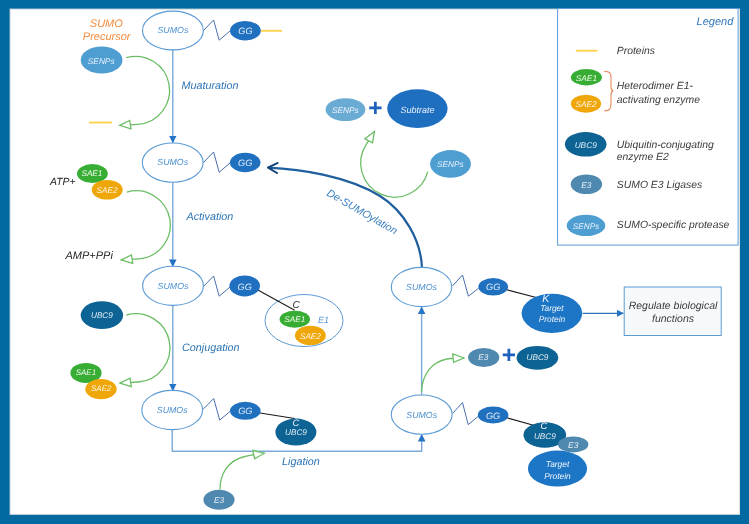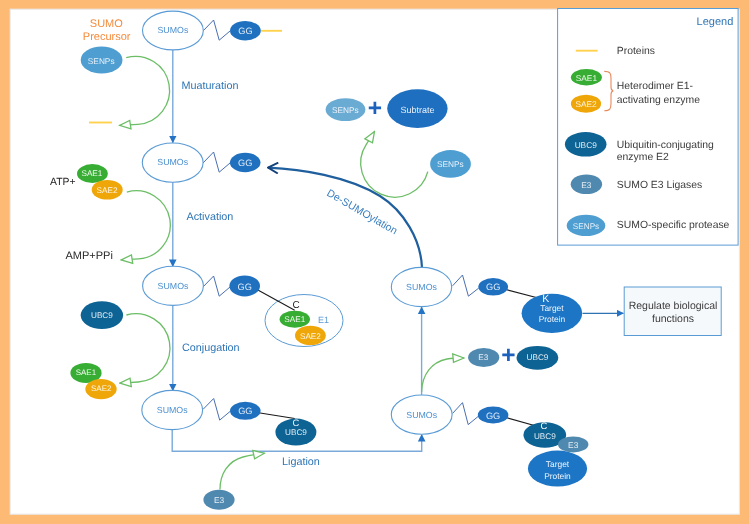--- a/index.html
+++ b/index.html
@@ -1,18 +1,18 @@
 <!DOCTYPE html>
 <html><head>
 <meta charset="utf-8">
 <title>SUMOylation pathway diagram</title>
 <style>
   html,body{margin:0;padding:0;background:#ffffff;}
   body{width:749px;height:524px;overflow:hidden;font-family:"Liberation Sans",sans-serif;}
-  #stage{position:relative;width:749px;height:524px;background:#fdba74;}
+  #stage{position:relative;width:749px;height:524px;background:#0369a1;font-style:italic;}
   svg{display:block;}
   text{font-family:"Liberation Sans",sans-serif;}
   svg, text, body{-webkit-font-smoothing:antialiased;-moz-osx-font-smoothing:grayscale;text-rendering:geometricPrecision;}
 </style>
 </head>
 <body>
 
 <div id="stage">
   <svg width="749" height="524" viewBox="0 0 749 524">
     <defs>

